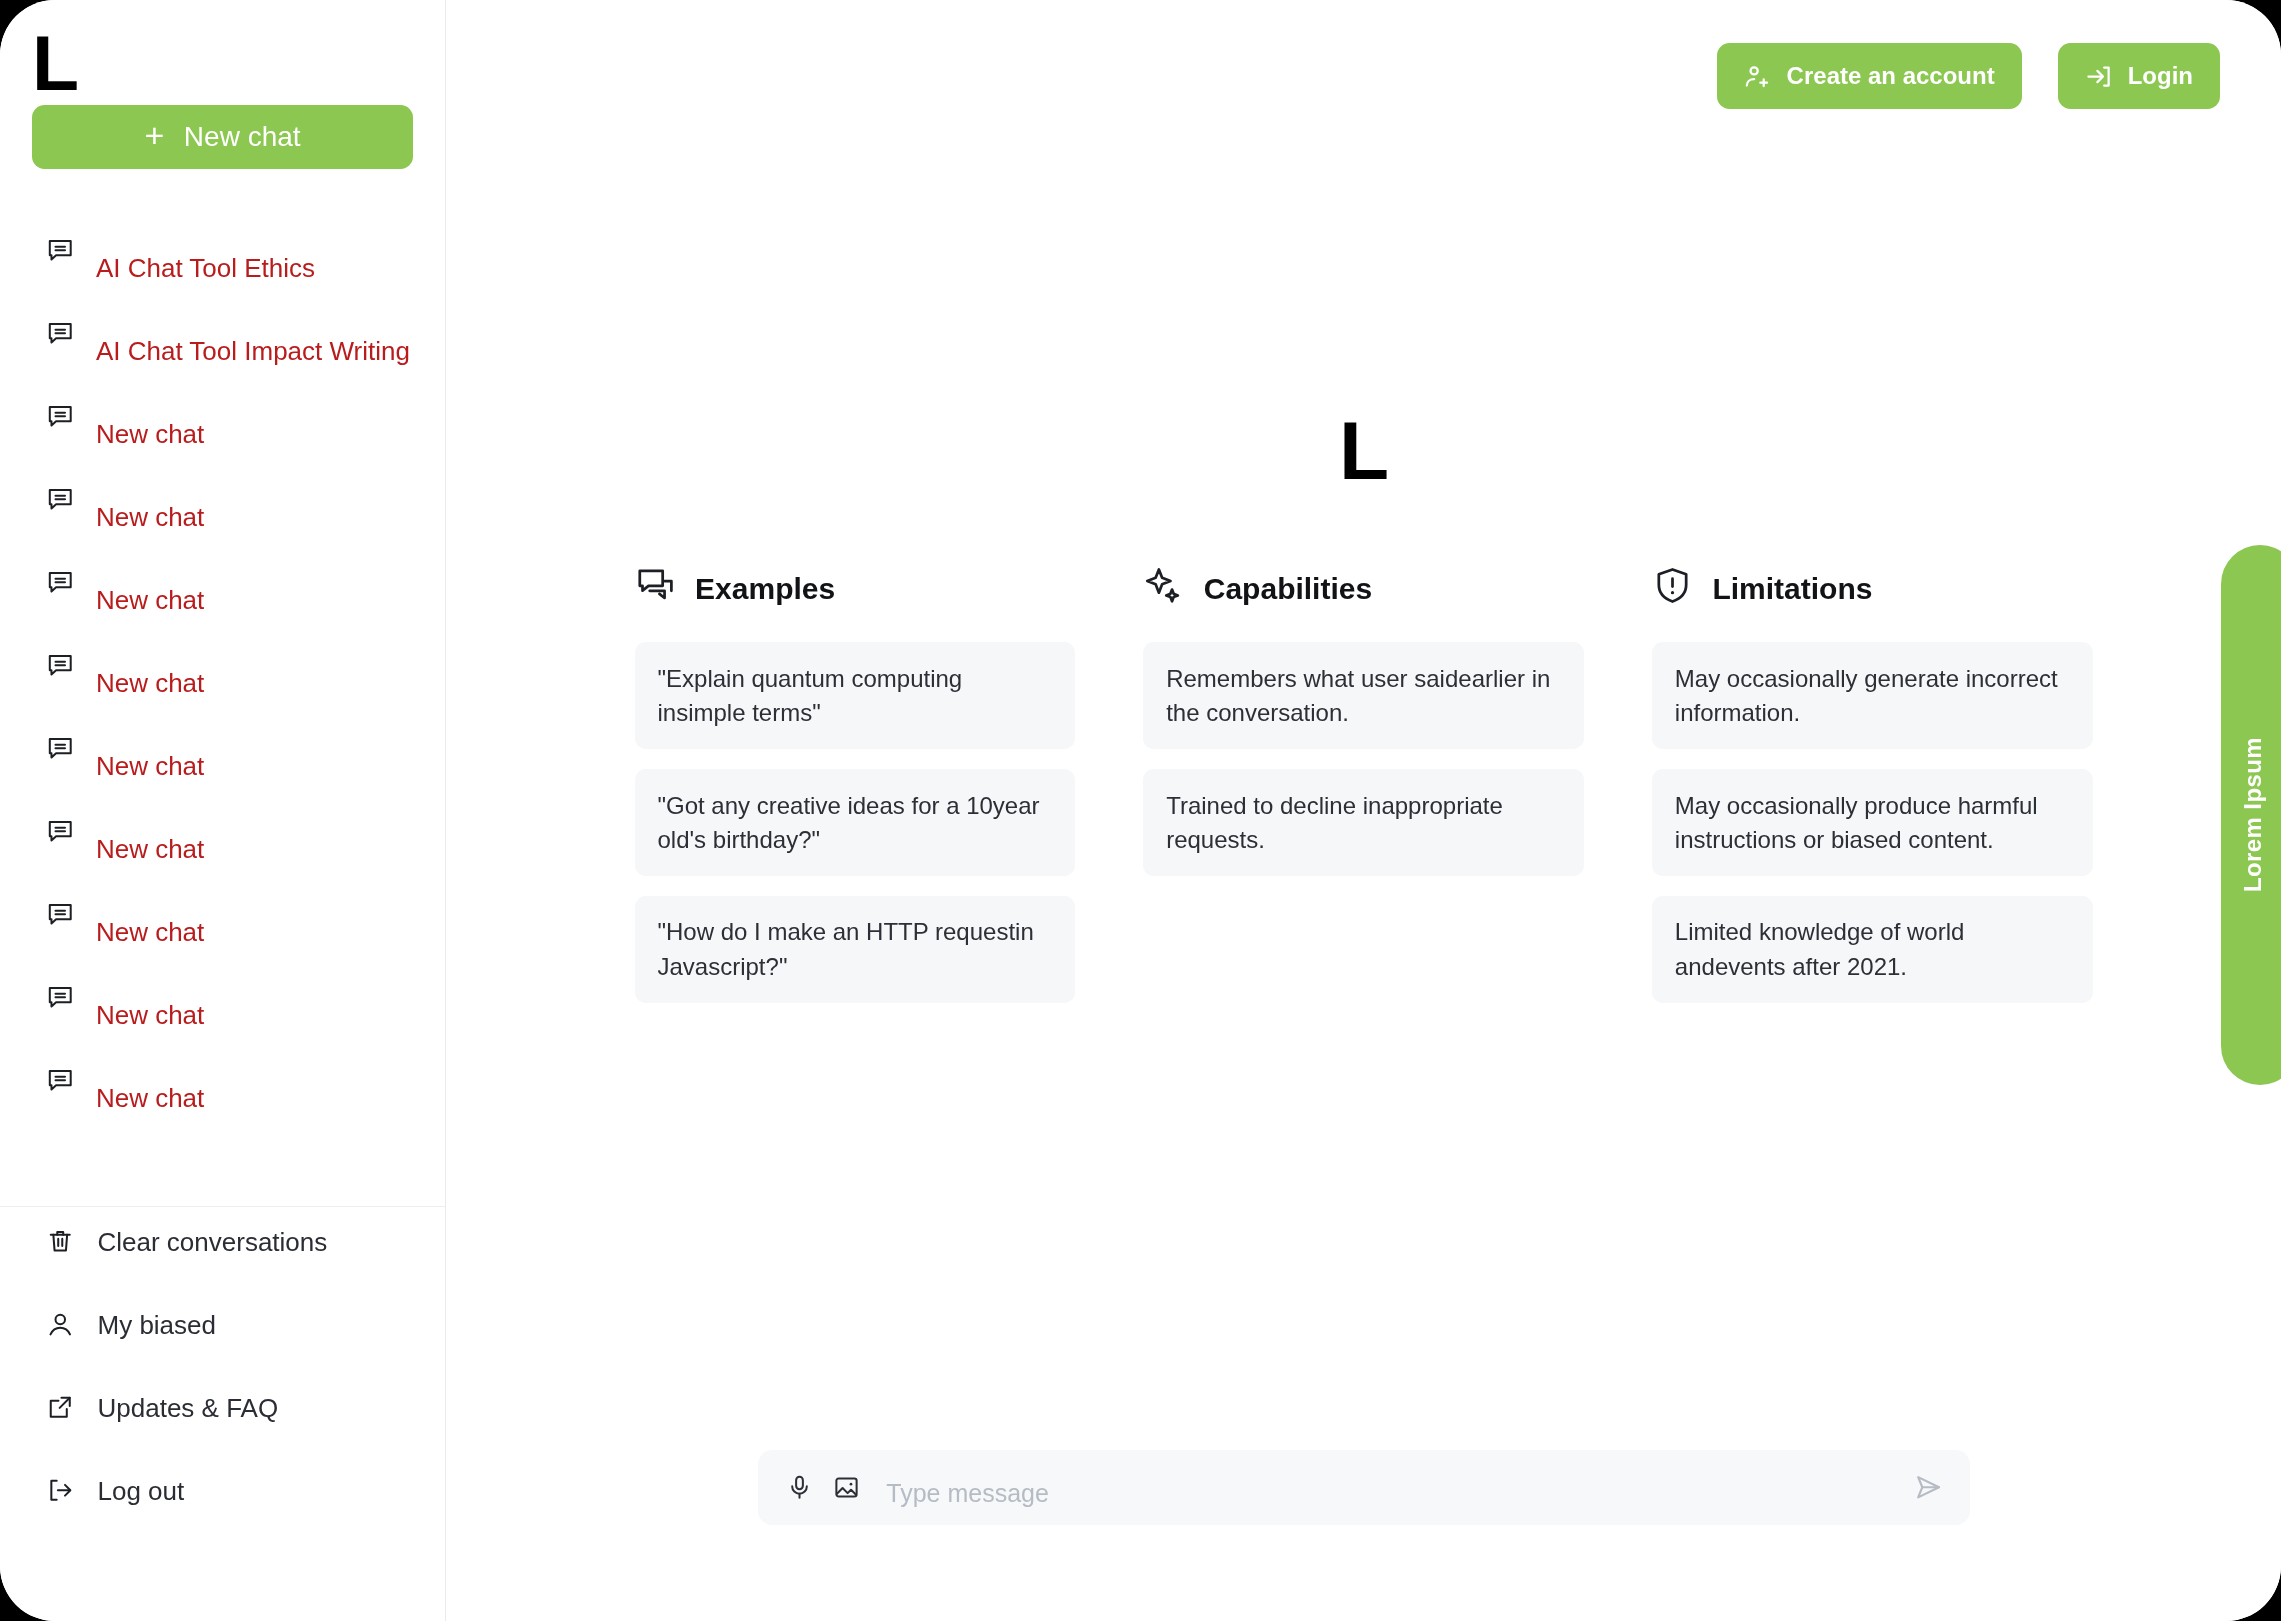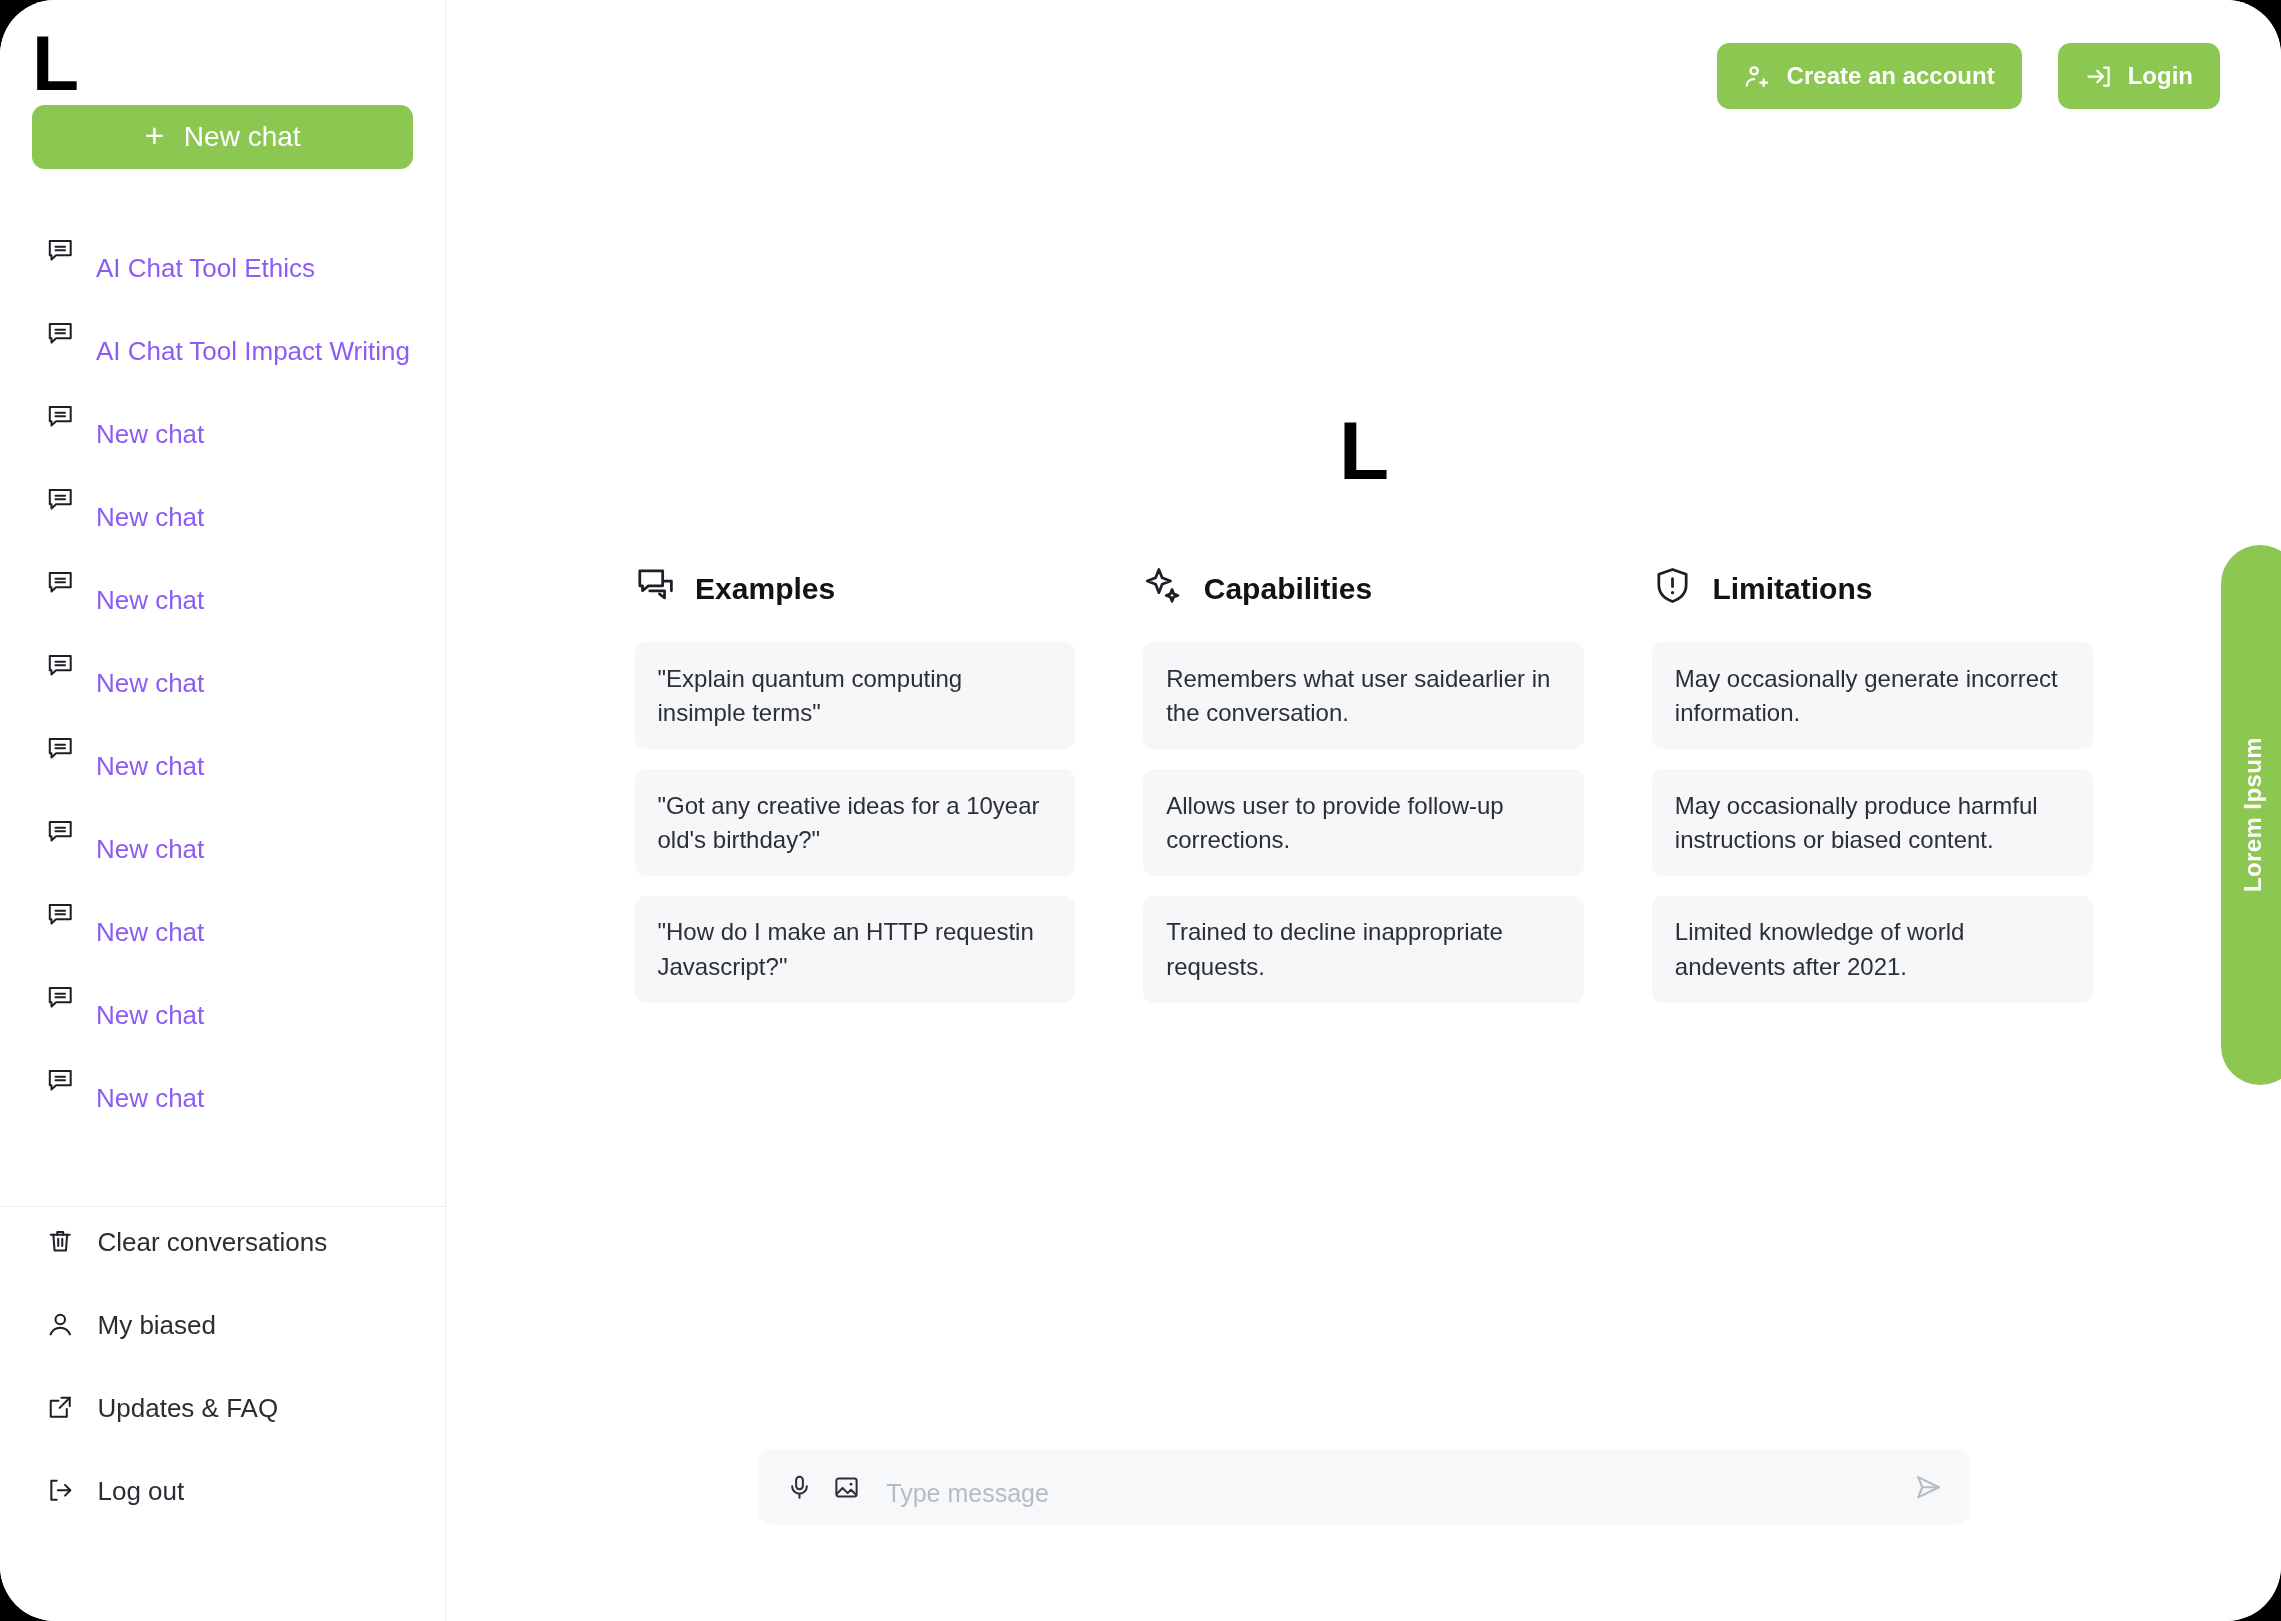--- a/index.html
+++ b/index.html
@@ -69,21 +69,21 @@
   .chat-item {
     height: 83px;
     display: flex;
     align-items: center;
     gap: 21.4px;
     padding: 0 32px 0 46px;
     cursor: pointer;
   }
   .chat-item .label {
     font-size: 26px;
-    color: #8b5cf6;
+    color: #b91c1c;
     white-space: nowrap;
     margin-top: 36px;
   }
 
   .sidebar-divider {
     margin-top: auto;
     border-top: 1.8px solid #eceef0;
   }
   .footer-list { padding: 19.6px 0 62px 0; }
   .footer-item {
@@ -446,21 +446,20 @@
             <span>
               <svg width="41" height="41" viewBox="0 0 24 24" fill="none" stroke="#1c1f24" stroke-width="1.6" stroke-linecap="round" stroke-linejoin="round">
                 <path d="M9.3 2.6l1.9 4.9 4.9 1.9-4.9 1.9-1.9 4.9-1.9-4.9L2.5 9.4l4.9-1.9z"></path>
                 <path d="M17 14.4l.95 2.45 2.45.95-2.45.95L17 21.2l-.95-2.45-2.45-.95 2.45-.95z"></path>
               </svg>
             </span>
             <div class="col-title">Capabilities</div>
           </div>
           <div class="cards">
             <div class="card">Remembers what user saidearlier in the conversation.</div>
-            <div class="card">Allows user to provide follow-up corrections.</div>
             <div class="card">Trained to decline inappropriate requests.</div>
           </div>
         </div>
         <div class="column">
           <div class="col-head">
             <span>
               <svg width="41" height="41" viewBox="0 0 24 24" fill="none" stroke="#1c1f24" stroke-width="1.6" stroke-linecap="round" stroke-linejoin="round">
                 <path d="M12 2.6l8 2.8v6.2c0 4.6-3.2 8.1-8 9.8-4.8-1.7-8-5.2-8-9.8V5.4z"></path>
                 <path d="M12 8v4.6"></path>
                 <circle cx="12" cy="16.2" r="0.95" fill="#1c1f24" stroke="none"></circle>

